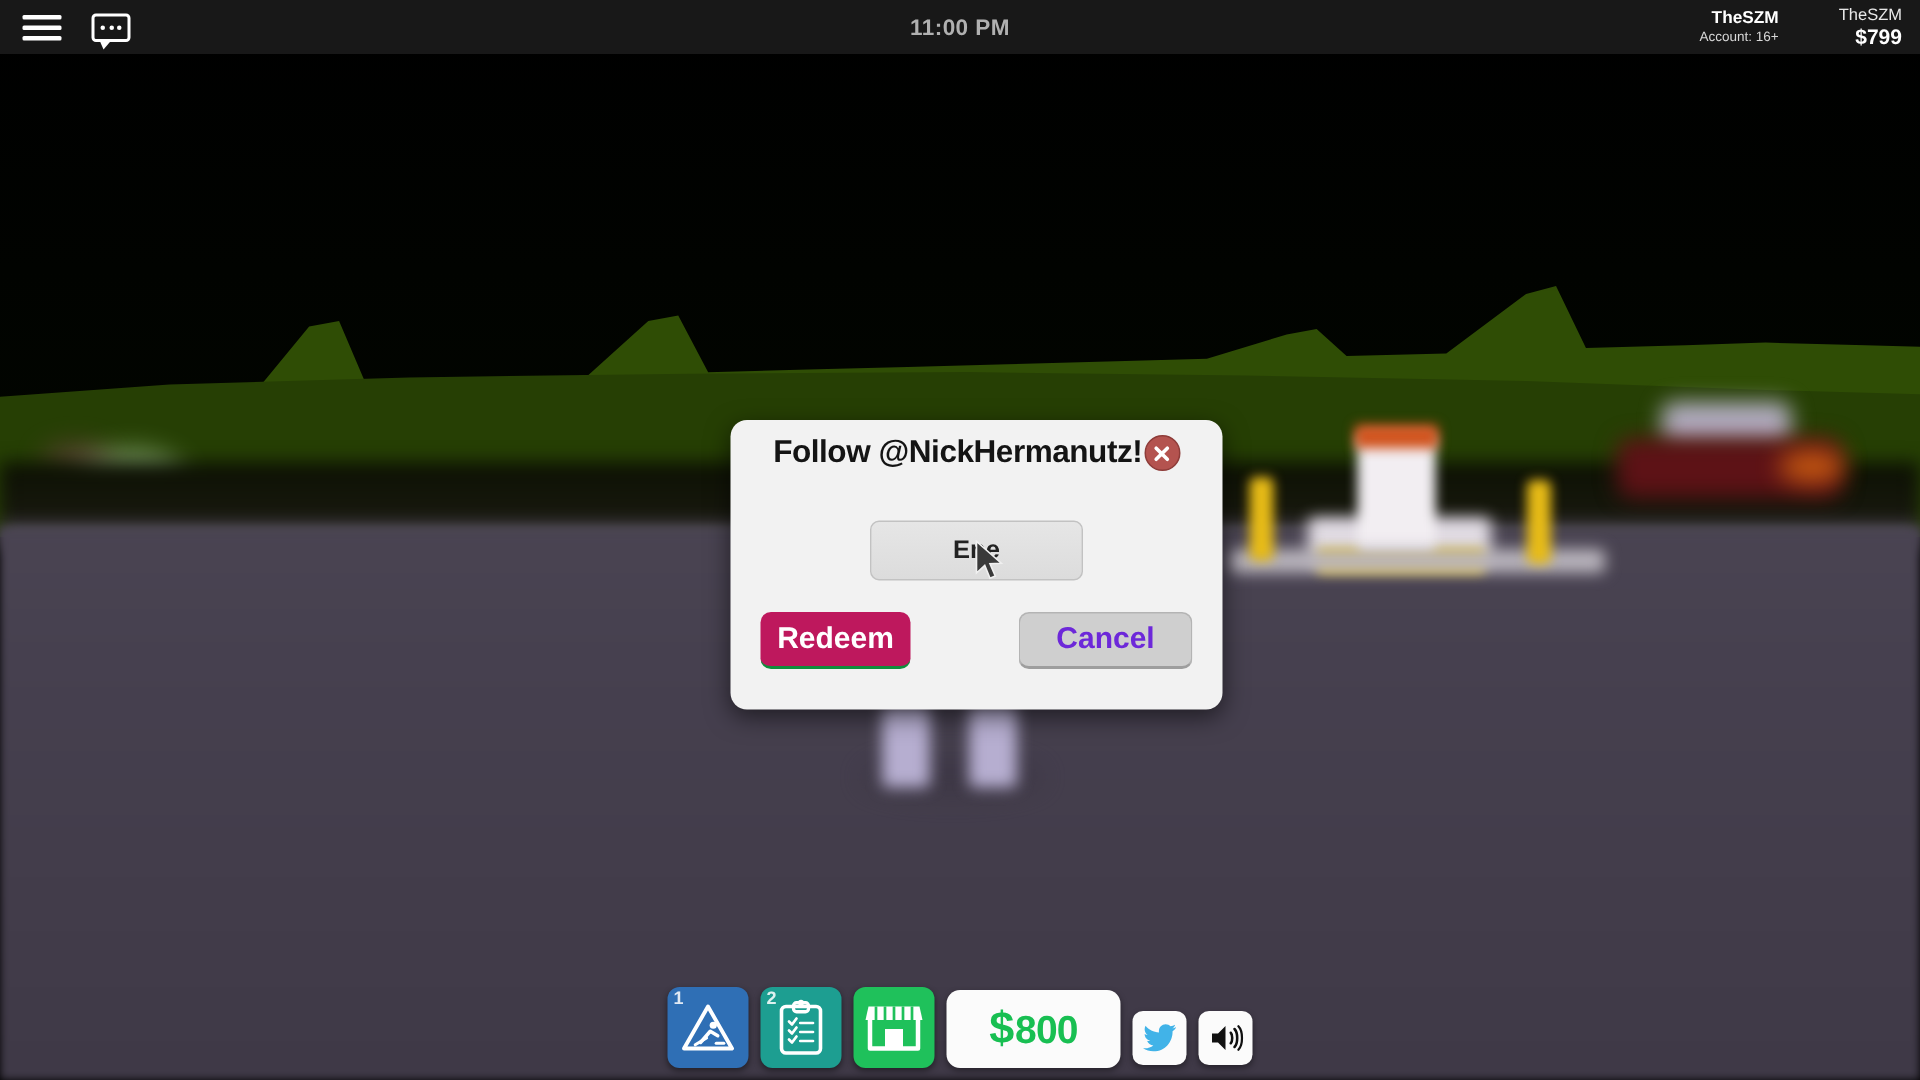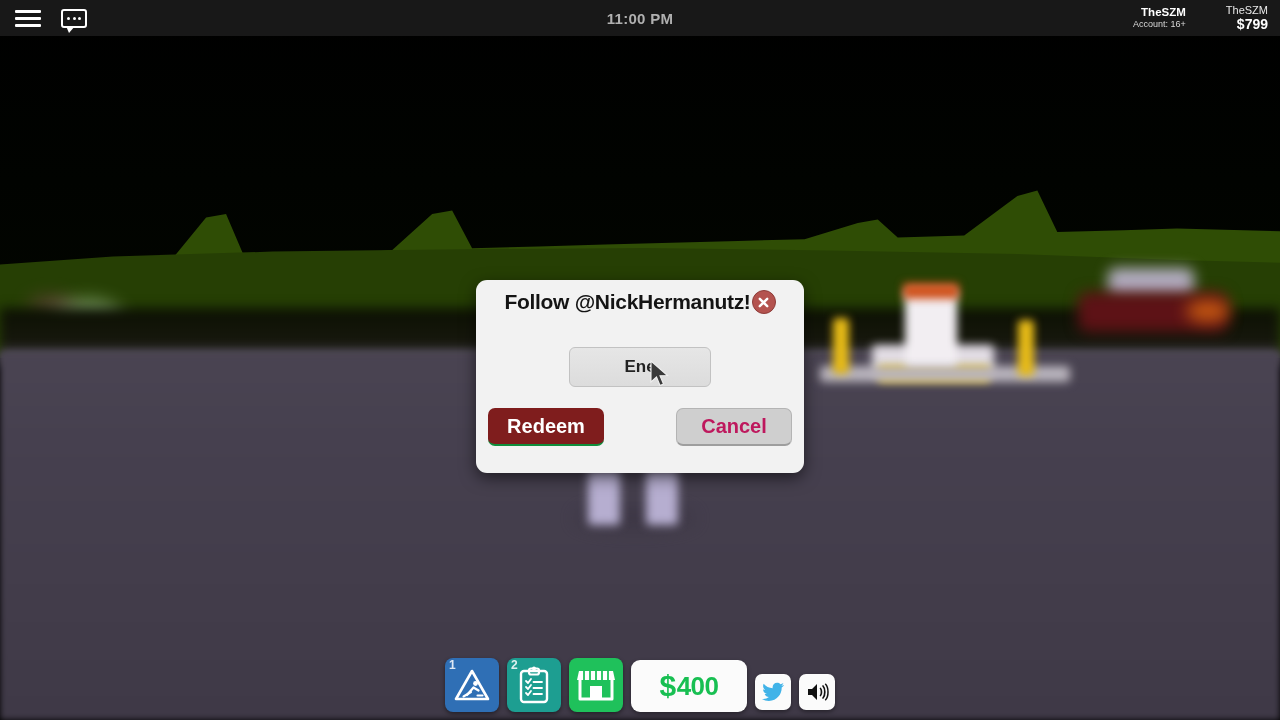--- a/index.html
+++ b/index.html
@@ -138,21 +138,21 @@
   }
   .acct { text-align:right; line-height:1.15; }
   .acct .name { color:#fff; font-size:11.5px; font-weight:bold; }
   .acct .sub  { color:#d8d8d8; font-size:9px; }
   .money-tb { text-align:right; line-height:1.15; }
   .money-tb .lbl { color:#e8e8e8; font-size:11px; }
   .money-tb .val { color:#fff; font-size:14px; font-weight:bold; }
 
   
   .dialog {
-    position:absolute; left:476px; top:280px; width:328px; height:193px;
+    position:absolute; left:487px; top:280px; width:328px; height:193px;
     background:#f2f2f2; border-radius:11px;
     box-shadow:0 5px 16px rgba(0,0,0,.55);
   }
   .dlg-title-row {
     display:flex; align-items:center; justify-content:center;
     padding-top:10px; position:relative;
   }
   .dlg-title {
     font-size:21px; font-weight:bold; color:#141414;
     letter-spacing:-.3px; white-space:nowrap;
@@ -175,25 +175,25 @@
   .btn-row {
     position:absolute; left:0; top:128px; width:100%;
     display:flex; justify-content:center; gap:28px;
   }
   .btn {
     height:38px; border-radius:7px; font-size:20px; font-weight:bold;
     display:flex; align-items:center; justify-content:center; cursor:pointer;
     border:none; font-family:"Liberation Sans", sans-serif;
   }
   .btn-redeem {
-    width:116px; background:#7f1d1d; color:#fff;
+    width:100px; background:#be185d; color:#fff;
     border-bottom:2px solid #0f8e3c;
   }
   .btn-cancel {
-    width:116px; background:#cfcfcf; color:#be185d;
+    width:116px; background:#cfcfcf; color:#6d28d9;
     border:1px solid #b4b4b4; border-bottom:2px solid #9e9e9e;margin-left:44px;
   }
 
   
   .cursor { position:absolute; left:649px; top:360px; width:22px; height:28px; }
 
   
   .hotbar {
     position:absolute; left:0; bottom:8px; width:1280px;
     display:flex; align-items:flex-end; justify-content:center; gap:8px;
@@ -338,21 +338,21 @@
       <svg width="40" height="34" viewBox="0 0 40 34">
         <path d="M3 3 H37 L39 12 H1 Z" fill="#ffffff"></path>
         <path d="M8 3 V12 M14 3 V12 M20 3 V12 M26 3 V12 M32 3 V12" stroke="#1fc15b" stroke-width="1.8"></path>
         <path d="M4 12 V31 H36 V12" fill="none" stroke="#ffffff" stroke-width="3" stroke-linejoin="round"></path>
         <rect x="14" y="18" width="12" height="13" fill="#ffffff"></rect>
       </svg>
     </div>
 
     <div class="money-pill">
       <span class="sym">$</span>
-      <span>400</span>
+      <span>800</span>
     </div>
 
     <div class="sq-btn">
       <svg viewBox="0 0 24 24">
         <path fill="#41b3e8" d="M23 4.9c-.8.4-1.7.6-2.6.8 1-.6 1.7-1.5 2-2.6-.9.5-1.9.9-3 1.1
           C18.6 3.3 17.4 2.8 16.1 2.8c-2.5 0-4.5 2-4.5 4.5 0 .4 0 .7.1 1C8 8.1 4.8 6.4 2.7 3.8
           c-.4.7-.6 1.5-.6 2.3 0 1.6.8 3 2 3.8-.7 0-1.4-.2-2-.6v.1c0 2.2 1.5 4 3.6 4.4-.4.1-.8.2-1.2.2
           -.3 0-.6 0-.8-.1.6 1.8 2.3 3.1 4.2 3.1-1.6 1.2-3.5 1.9-5.6 1.9H1c2 1.3 4.4 2 6.9 2
           8.3 0 12.8-6.9 12.8-12.8v-.6c.9-.6 1.7-1.4 2.3-2.3z"></path>
       </svg>

